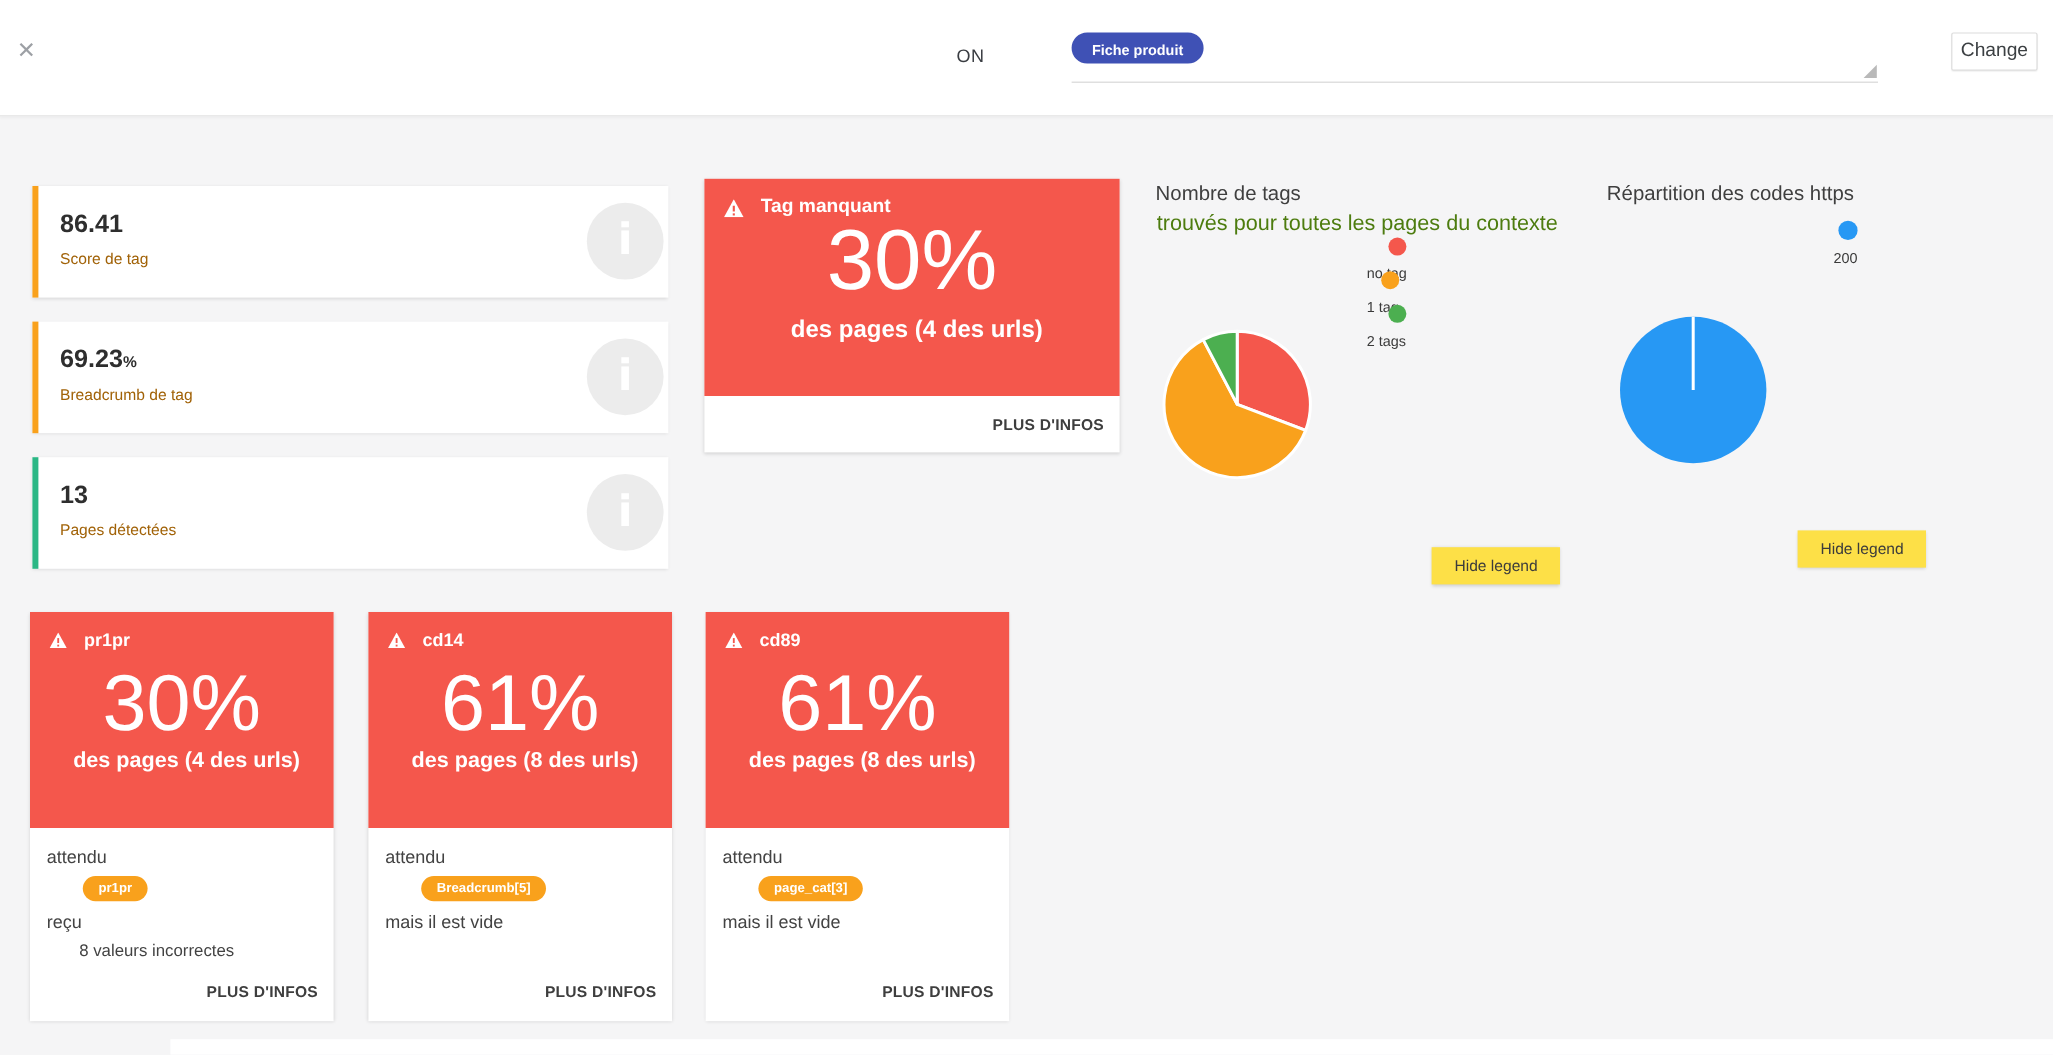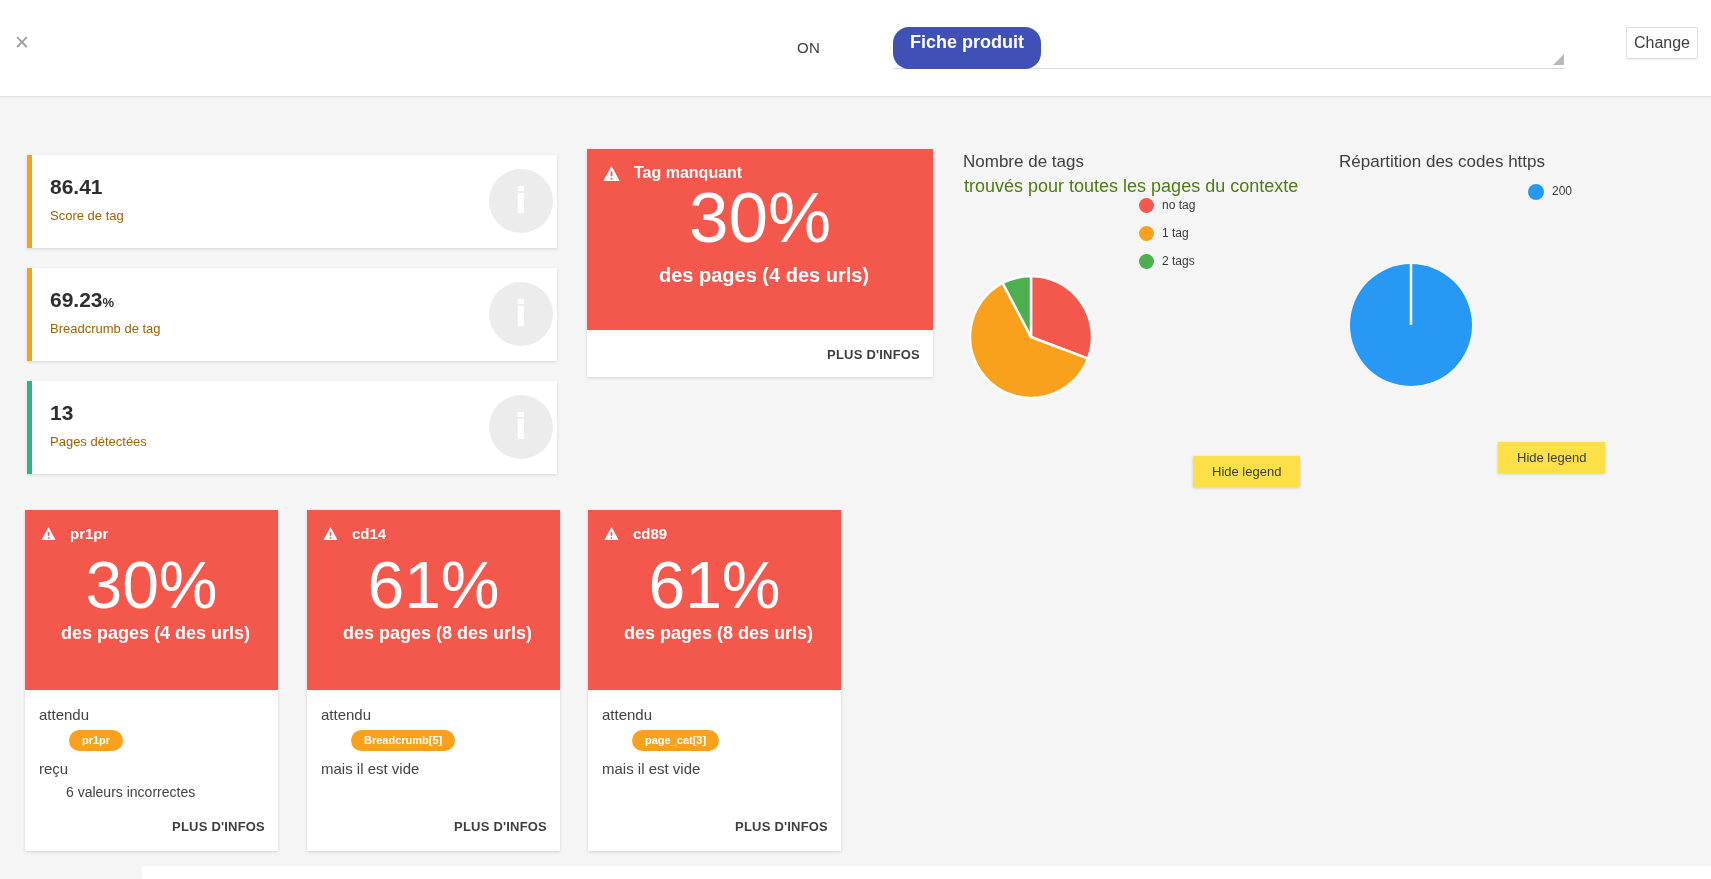--- a/index.html
+++ b/index.html
@@ -9,21 +9,21 @@
 
   
   .topbar { left:0; top:0; width:1711px; height:97px; background:#fff; border-bottom:1px solid #e4e4e4; box-shadow:0 1px 2px rgba(0,0,0,.04); z-index:5; }
   .close-x { left:14px; top:33px; font-size:19px; color:#9da0a5; cursor:pointer; line-height:1; }
   .select { border-bottom:1px solid #d8d8d8; }
   .select-event { left:52px; top:26px; width:677px; height:43px; }
   .select-event .sel-text { position:absolute; left:2px; top:9px; font-size:17px; color:#5c5c5c; }
   .grip { position:absolute; right:1px; bottom:3px; width:0; height:0; border-left:11px solid transparent; border-bottom:11px solid #b9b9b9; }
   .on-label { left:797px; top:39px; font-size:15px; color:#3a3d42; letter-spacing:.4px; }
   .select-context { left:893px; top:24px; width:672px; height:45px; }
-  .chip { position:absolute; left:0; top:3px; height:42px; line-height:30px; padding:0 17px; background:#3f51b5; color:#fff; font-size:18px; font-weight:bold; border-radius:16px; }
+  .chip { position:absolute; left:0; top:3px; height:26px; line-height:30px; padding:0 17px; background:#3f51b5; color:#fff; font-size:12px; font-weight:bold; border-radius:16px; }
   .change-btn { left:1626px; top:27px; width:72px; height:32px; background:#fff; border:1px solid #dcdcdc; border-radius:2px; font-size:16px; color:#3c4043; font-family:inherit; cursor:pointer; box-shadow:0 1px 1px rgba(0,0,0,.05); }
 
   
   .stat-card { left:27px; width:530px; height:93px; background:#fff; border-left:5px solid #f9a11c; box-shadow:0 1px 3px rgba(0,0,0,.12); }
   .stat-value { position:absolute; left:18px; top:20px; font-size:21px; font-weight:bold; color:#2e2e2e; }
   .stat-suffix { font-size:13px; font-weight:bold; }
   .stat-label { position:absolute; left:18px; top:53px; font-size:13px; color:#a16207; }
   .info-circle { position:absolute; right:4px; top:14px; width:64px; height:64px; border-radius:50%; background:#ececec; color:#fff; font-family:"DejaVu Sans",sans-serif; font-weight:bold; font-size:36px; text-align:center; line-height:64px; cursor:pointer; }
 
   
@@ -47,21 +47,21 @@
   .issue-card .rc-sub { top:113px; font-size:18px; }
   .issue-body { position:relative; height:161px; padding:16px 13px 0 14px; font-size:15px; color:#434343; }
   .tag-pill { display:inline-block; margin:7px 0 0 30px; padding:4px 13px 5px; background:#f9a11c; color:#fff; font-size:11px; font-weight:bold; border-radius:12px; }
   .row-label { margin-top:9px; }
   .indent-detail { margin:7px 0 0 27px; font-size:14px; }
   .issue-more { position:absolute; right:13px; bottom:17px; }
 
   
   .chart-title { font-size:17px; color:#3f3f3f; }
   .chart-sub { font-size:18px; color:#4d7c0f; }
-  .legend-row { display:flex; align-items:flex-start; gap:8px; cursor:pointer; }
+  .legend-row { display:flex; align-items:flex-end; gap:8px; cursor:pointer;flex-direction:column; }
   .dot { width:15px; height:15px; border-radius:50%; flex:none; }
   .legend-label { font-size:12px; color:#3a3a3a; }
   .hide-btn { background:#fde047; border:none; padding:8px 19px; font-size:13px; color:#3c3c3c; font-family:inherit; box-shadow:0 1px 3px rgba(0,0,0,.18); cursor:pointer; }
 
   .bottom-strip { left:142px; top:866px; width:1569px; height:13px; background:#fff; }
 </style>
 </head>
 <body>
 
 <div class="abs topbar">
@@ -160,21 +160,21 @@
         </svg>
       <span class="rc-title">pr1pr</span>
     </div>
     <div class="rc-pct">30%</div>
     <div class="rc-sub">des pages (4 des urls)</div>
   </div>
   <div class="issue-body">
     <div>attendu</div>
     <span class="tag-pill">pr1pr</span>
     <div class="row-label">reçu</div>
-    <div class="indent-detail">6 valeurs incorrectes</div>
+    <div class="indent-detail">8 valeurs incorrectes</div>
     <span class="more-info issue-more">PLUS D'INFOS</span>
   </div>
 </div>
 
 <div class="abs red-card issue-card" style="left:307px">
   <div class="red-zone">
     <div class="rc-head">
       <svg width="15" height="13" viewBox="0 0 24 22">
           <path d="M12 0 L24 22 H0 Z" fill="#fff"></path>
           <rect x="10.7" y="8" width="2.6" height="7" fill="#f4574c"></rect>

